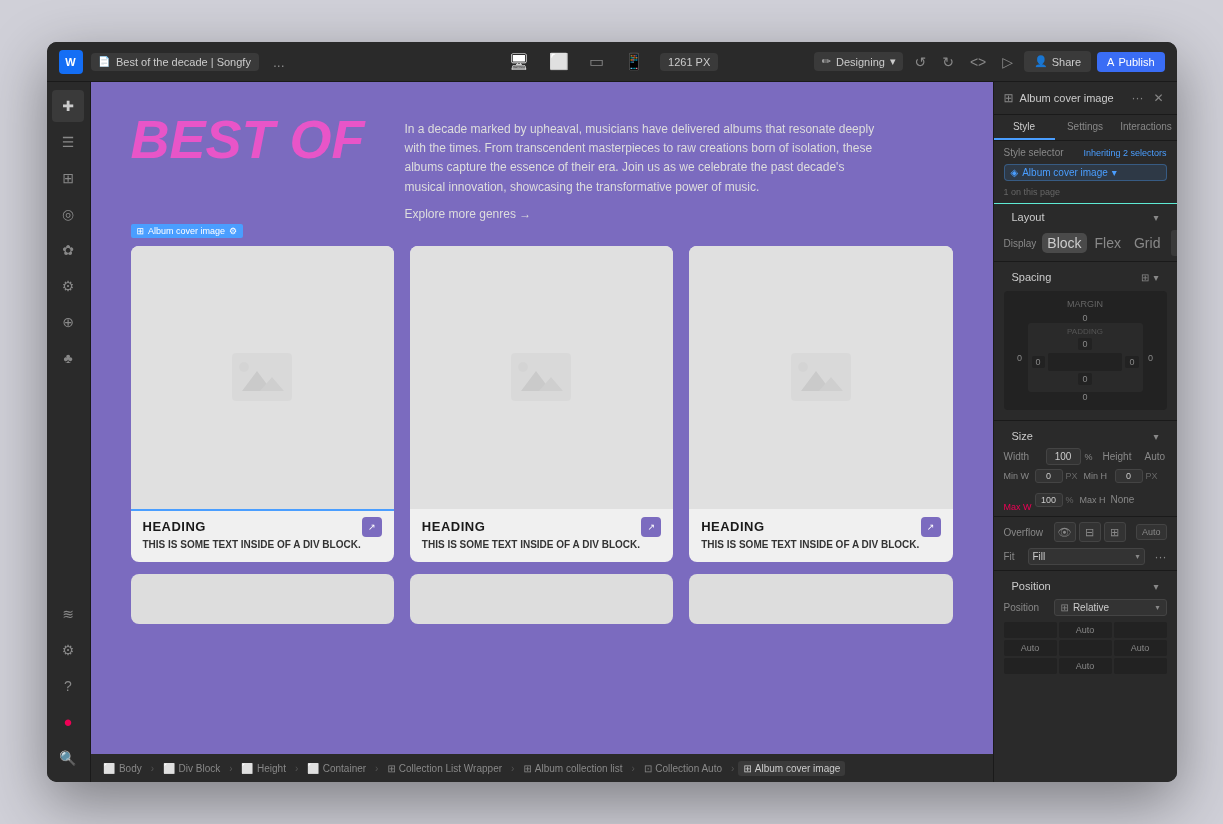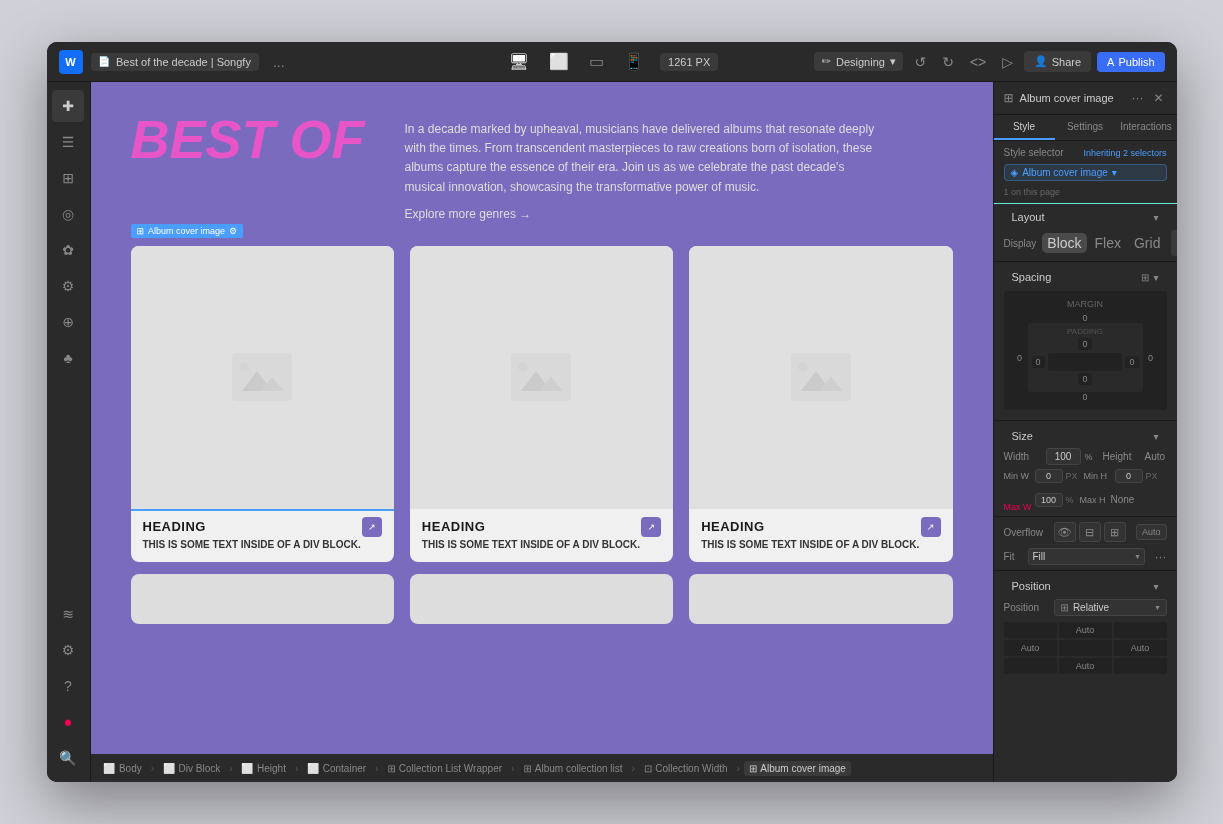--- a/index.html
+++ b/index.html
@@ -851,21 +851,21 @@
           <span>Collection List Wrapper</span>
         </div>
         <span class="breadcrumb-sep">›</span>
         <div class="breadcrumb-item">
           <span>⊞</span>
           <span>Album collection list</span>
         </div>
         <span class="breadcrumb-sep">›</span>
         <div class="breadcrumb-item">
           <span>⊡</span>
-          <span>Collection Width</span>
+          <span>Collection Auto</span>
         </div>
         <span class="breadcrumb-sep">›</span>
         <div class="breadcrumb-item" style="background:#3a3a3a;color:#ccc;">
           <span>⊞</span>
           <span>Album cover image</span>
         </div>
       </div>
     </div>
 
     <div class="right-panel">

